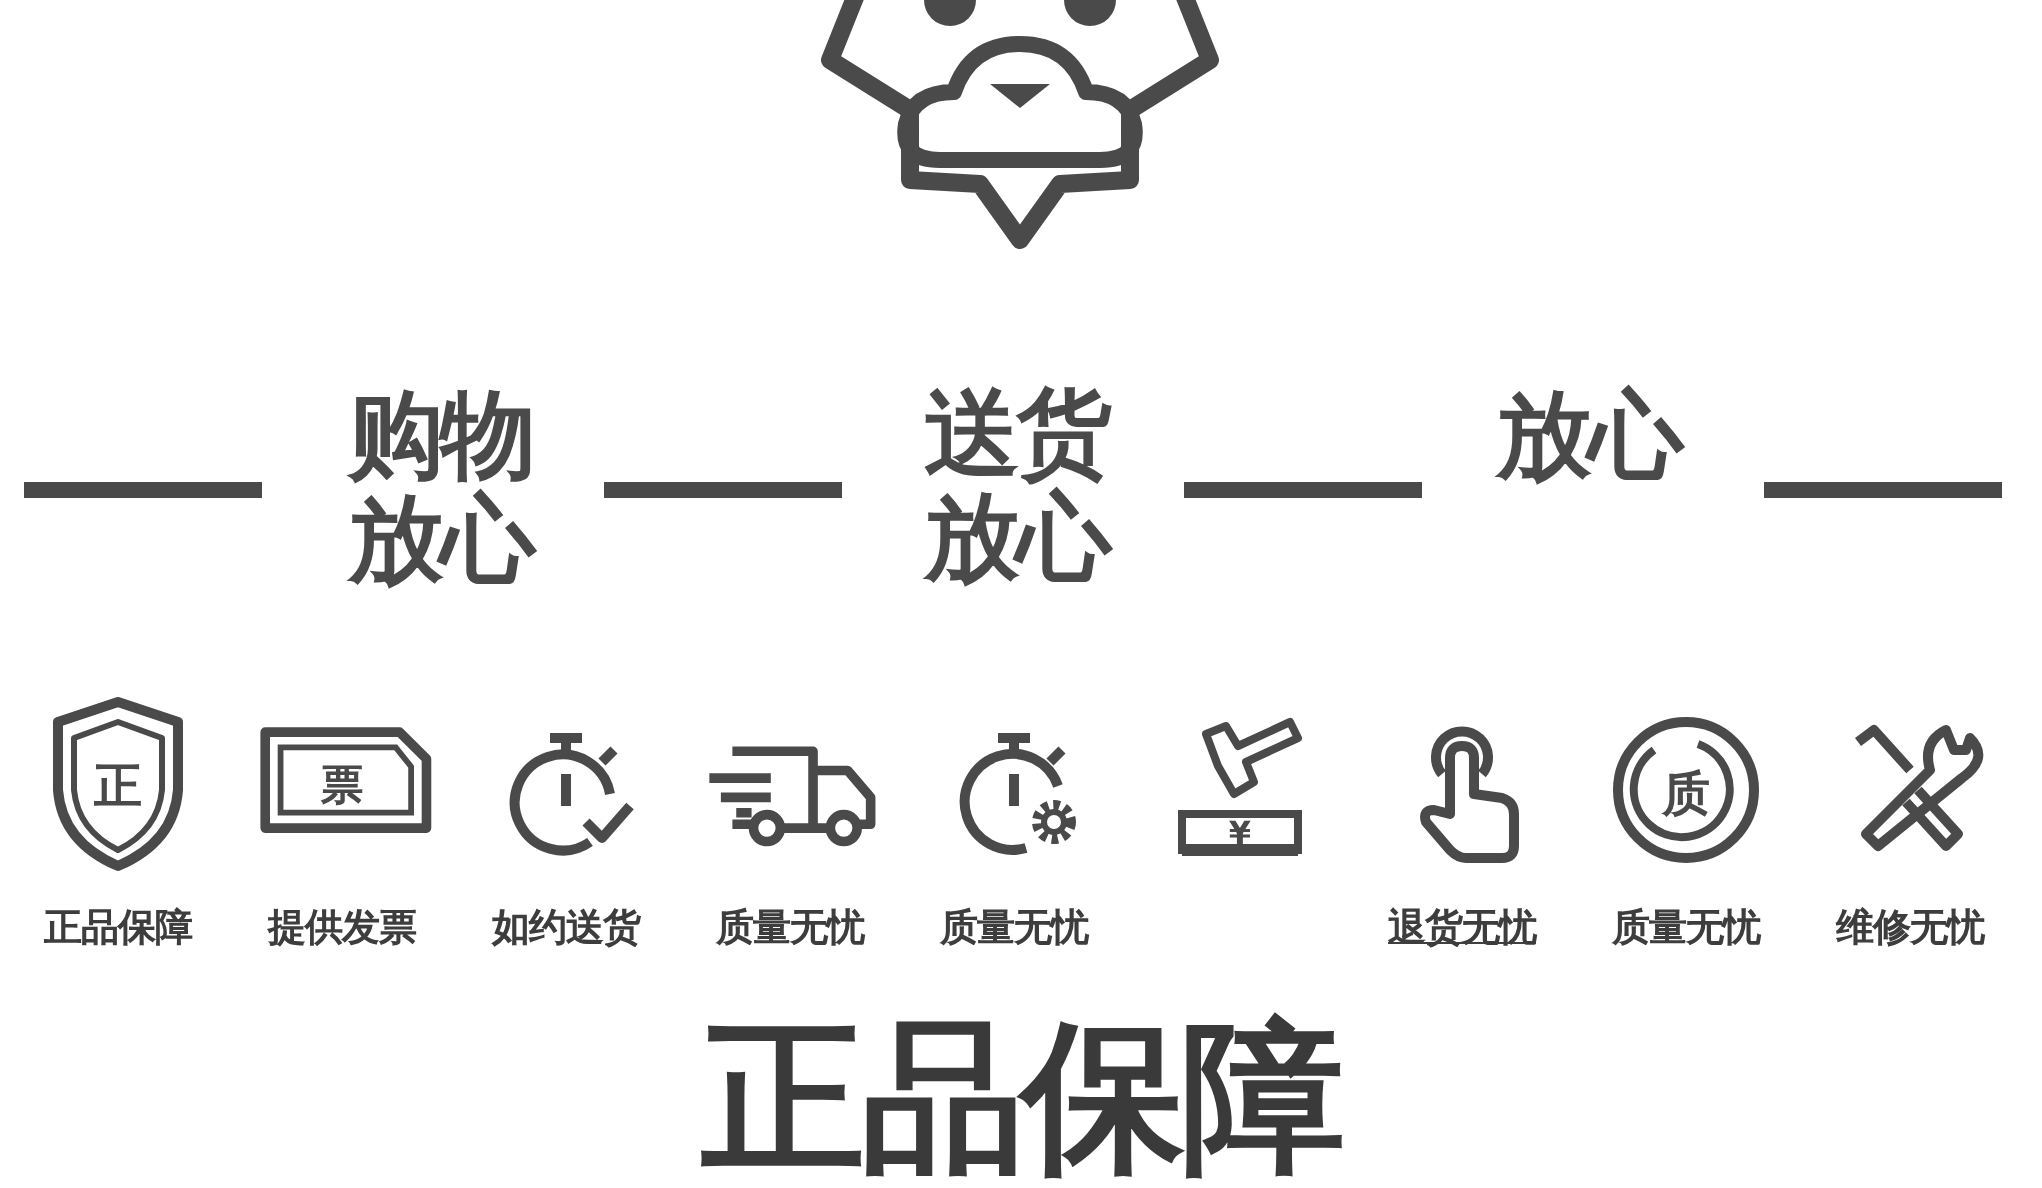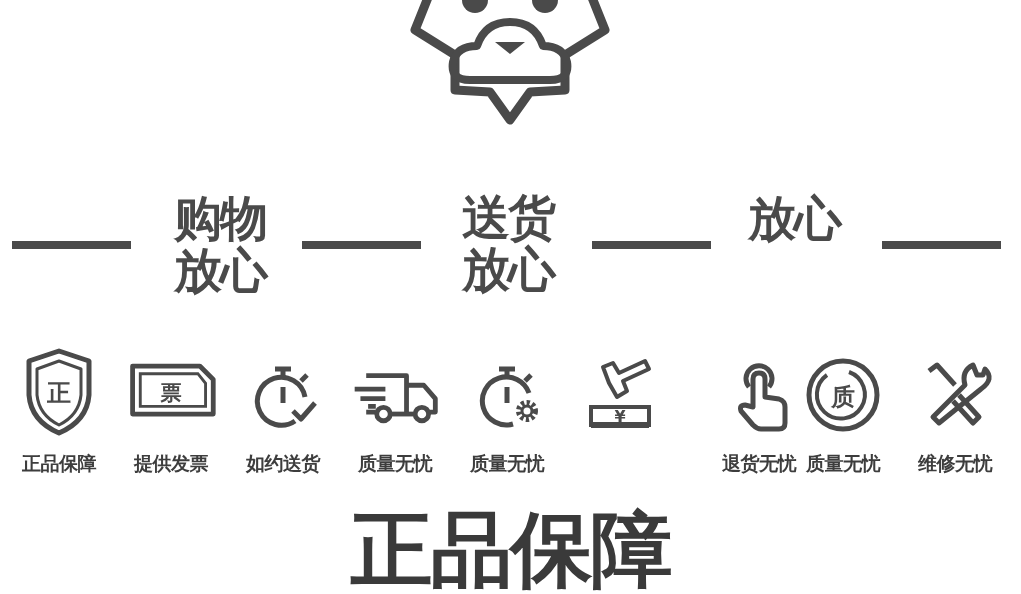--- a/index.html
+++ b/index.html
@@ -94,21 +94,21 @@
 
 <div class="feature" style="left:563px;">
   <svg viewBox="0 0 80 92">
     <path d="M24 22 L34 18 L40 28 L66 16 L70 24 L44 36 L48 46 L38 52 L30 38 Z" fill="none" stroke="#4a4a4a" stroke-width="4" stroke-linejoin="round"></path>
     <rect x="12" y="62" width="58" height="18" fill="none" stroke="#4a4a4a" stroke-width="4"></rect>
     <path d="M12 80 L70 80" stroke="#4a4a4a" stroke-width="6"></path>
     <text x="41" y="77" text-anchor="middle" font-size="16" font-weight="bold" fill="#4a4a4a">¥</text>
   </svg>
 </div>
 
-<div class="feature" style="left:703px;">
+<div class="feature" style="left:675px;text-decoration:underline;">
   <svg viewBox="0 0 80 92">
     <path d="M30 42 A13 13 0 1 1 50 42" fill="none" stroke="#4a4a4a" stroke-width="5"></path>
     <path d="M34 62 L34 34 Q34 28 40 28 Q46 28 46 34 L46 52 L60 54 Q66 56 66 62 L66 78 Q66 84 60 84 L42 84 Q38 84 34 80 L22 66 Q20 60 26 60 Z" fill="none" stroke="#4a4a4a" stroke-width="5" stroke-linejoin="round"></path>
   </svg>
   <span class="lbl">退货无忧</span>
 </div>
 
 <div class="feature" style="left:787px;">
   <svg viewBox="0 0 80 92">
     <circle cx="40" cy="50" r="34" fill="none" stroke="#4a4a4a" stroke-width="5"></circle>

